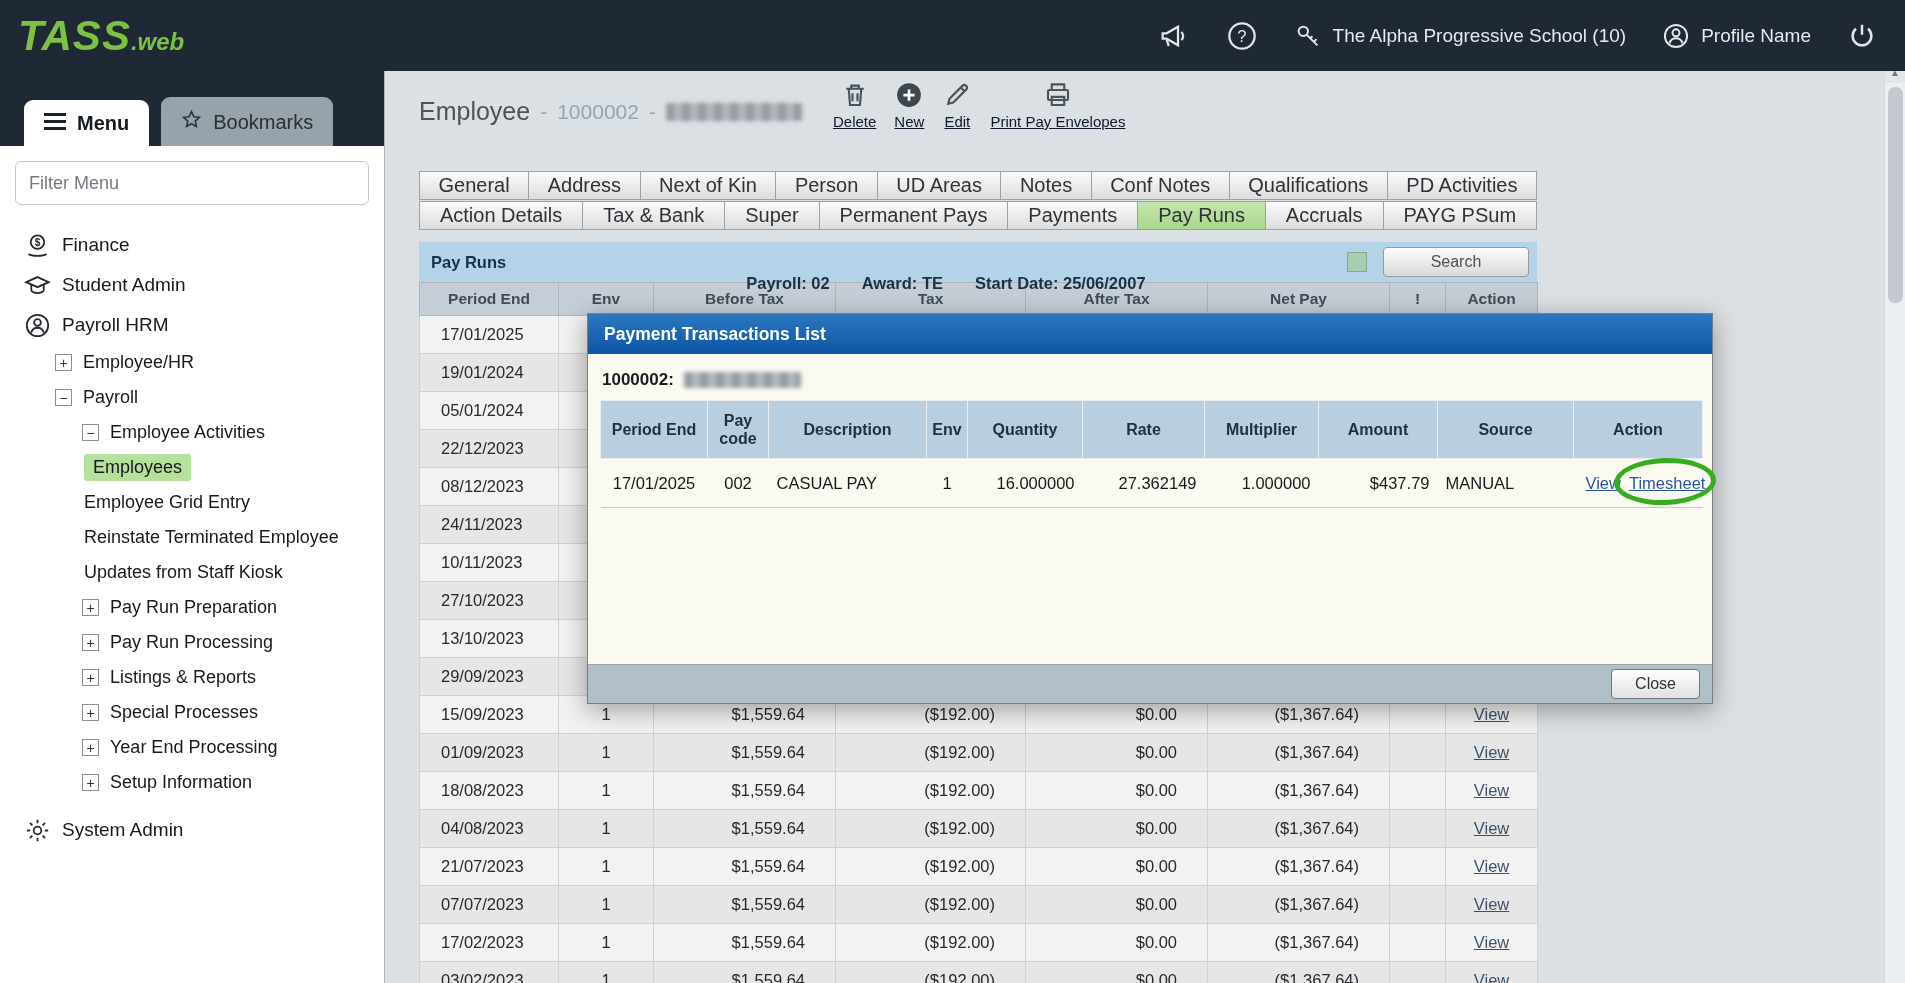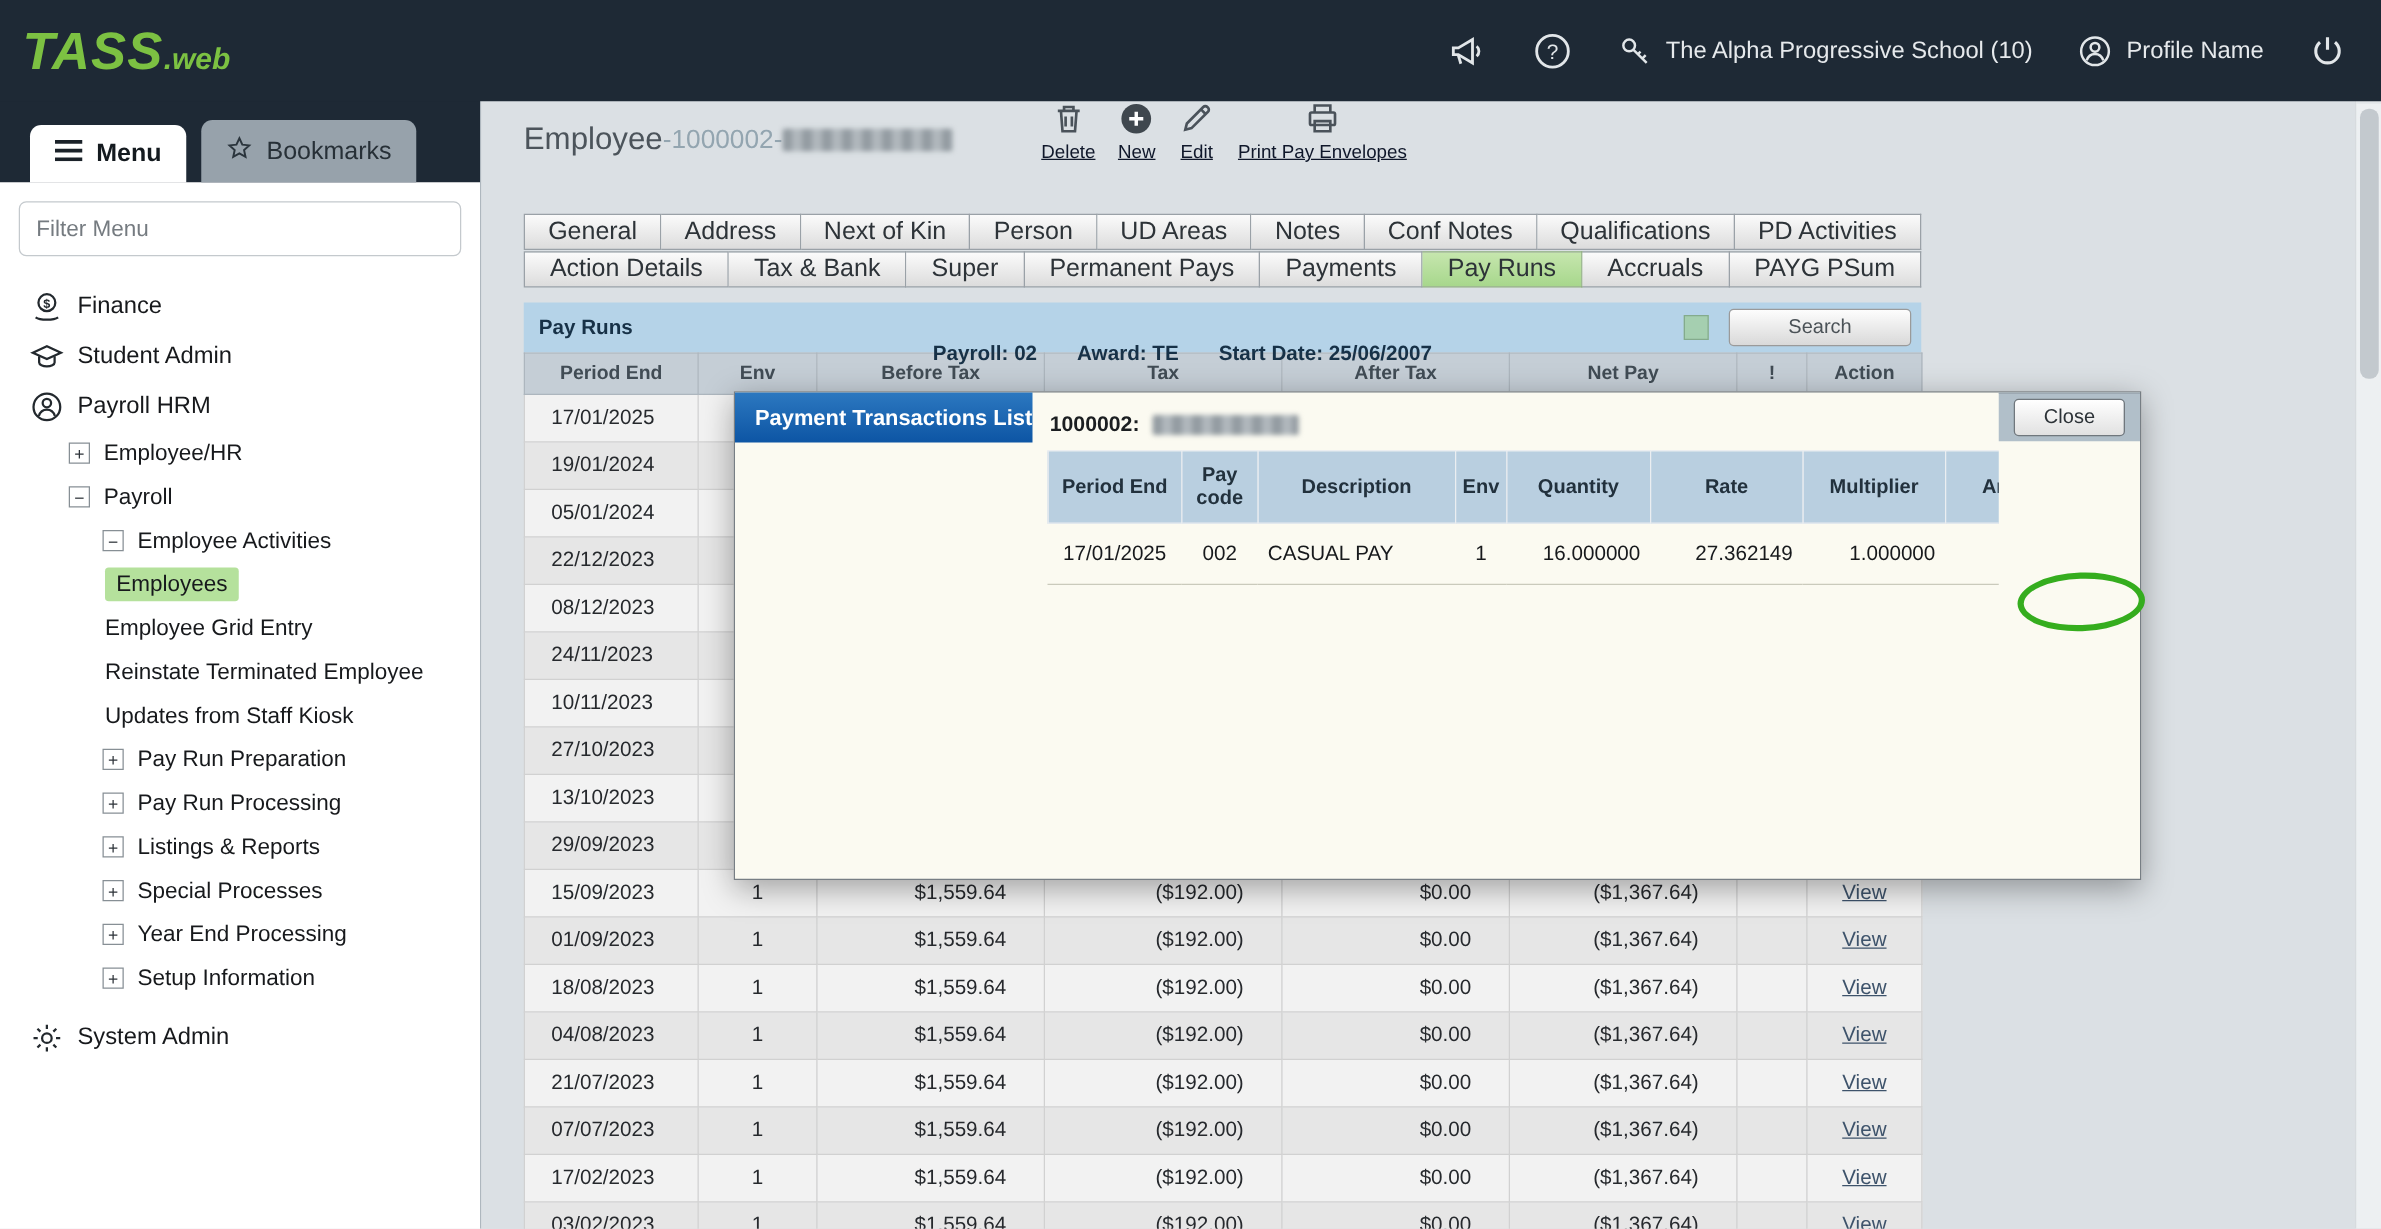--- a/index.html
+++ b/index.html
@@ -1,20 +1,20 @@
 <!DOCTYPE html>
 <html><head>
 <meta charset="utf-8">
 <style>
   * { margin:0; padding:0; box-sizing:border-box; }
   html,body { width:1905px; height:983px; overflow:hidden; font-family:"Liberation Sans",sans-serif; background:#dbe0e4; }
   body { position:relative; }
 
   
-  .topbar { position:absolute; top:0; left:0; width:100%; height:81px; background:#1e2935;
+  .topbar { position:absolute; top:0; left:0; width:100%; height:71px; background:#1e2935;
             display:flex; align-items:center; justify-content:space-between; z-index:6; }
   .logo { margin-left:18px; display:flex; align-items:baseline; cursor:pointer; }
   .logo-main { font-size:42px; font-weight:bold; font-style:italic; color:#7cc142; letter-spacing:1px; }
   .logo-sub { font-size:24px; font-weight:bold; font-style:italic; color:#7cc142; }
   .topbar-right { display:flex; align-items:center; gap:36px; margin-right:28px; }
   .topbar-item { display:flex; align-items:center; gap:11px; color:#e6e9ec; font-size:19px; cursor:pointer; white-space:nowrap; }
   .hicon { display:inline-flex; cursor:pointer; }
 
   
   .sidebar { position:absolute; top:63px; left:0; width:385px; height:920px; background:#fff;
@@ -37,21 +37,21 @@
   .mi.gap { margin-top:10px; }
   .mi-ic { width:28px; height:28px; display:inline-flex; align-items:center; justify-content:center; flex:none; }
   .expander { width:17px; height:17px; border:1px solid #878f95; background:#fff; display:inline-flex;
               align-items:center; justify-content:center; font-size:14px; line-height:1; color:#2c3238; flex:none; }
   .mi-label.active { background:#b5e19c; padding:3px 9px; border-radius:3px; }
 
   
   .main { position:absolute; top:63px; left:385px; right:21px; bottom:0; padding-left:34px; }
   .title-row { position:relative; height:108px; }
   h1.page-title { padding-top:34px; font-size:25px; font-weight:normal; color:#4c545b;
-                  display:flex; align-items:center; }
+                  display:flex; align-items:center; gap:10px; }
   .title-code,.title-sep { font-size:21px; color:#93a5b0; }
   .redacted { display:inline-block; background:repeating-linear-gradient(90deg,#949ca2 0 8px,#b0b7bc 8px 16px);
               filter:blur(2px); border-radius:2px; }
   .name-blur-title { width:136px; height:18px; }
   .toolbar { position:absolute; left:414px; top:17px; display:flex; gap:18px; align-items:flex-start; }
   .tool { display:flex; flex-direction:column; align-items:center; gap:3px; cursor:pointer; }
   .tool-ic, .tool-ic svg { width:30px; height:30px; }
   .tool-label { font-size:15px; color:#0f172a; text-decoration:underline; white-space:nowrap; }
 
   .tabs { display:flex; width:1118px; }
@@ -85,21 +85,21 @@
 
   
   .vscrollbar { position:absolute; top:63px; right:0; bottom:0; width:21px; background:#edf0f2;
                 border-left:1px solid #d7dbde; z-index:4; }
   .sb-arrow { height:20px; text-align:center; font-size:10px; line-height:20px; color:#707880; background:#e2e6e9; cursor:pointer; }
   .sb-thumb { position:absolute; left:3px; top:24px; width:15px; height:216px; background:#c3c9ce; border-radius:7px; cursor:grab; }
 
   
   .modal { position:absolute; left:587px; top:313px; width:1126px; height:391px; background:#fbfaf1;
            border:1px solid #777e84; box-shadow:0 6px 24px rgba(0,0,0,.35); z-index:10;
-           display:flex; flex-direction:row; }
+           display:flex; flex-direction:column; }
   .modal-titlebar { height:40px; background:linear-gradient(#2c78c0,#0d55a4); color:#fff; font-size:17.5px;
                     font-weight:bold; display:flex; align-items:center; padding-left:16px; flex:none; }
   .modal-body { flex:1; padding:12px 12px 0; overflow:hidden; }
   .modal-sub { display:flex; align-items:center; gap:10px; font-size:17px; font-weight:bold; color:#1b1e21;
                padding:4px 2px 10px; }
   .name-blur-modal { width:117px; height:16px; }
   table.mgrid { width:100%; border-collapse:collapse; table-layout:fixed; font-size:16.5px; }
   .mgrid thead tr { height:58px; }
   .mgrid th { background:#b9cfe0; border:1px solid #ebeef1; color:#22313d; font-size:16px; font-weight:bold; padding:3px 5px; }
   .mgrid td { border-top:1px solid #cacabc; border-bottom:1px solid #cacabc; height:49px; padding:2px 8px;

